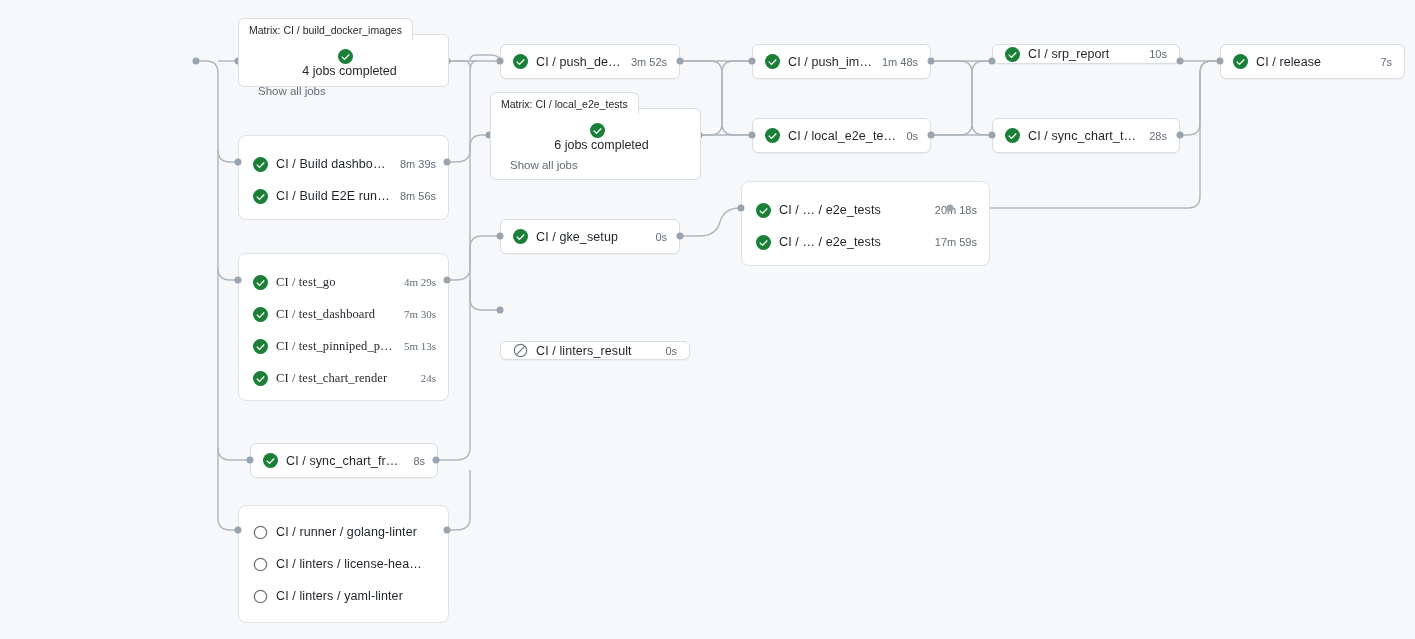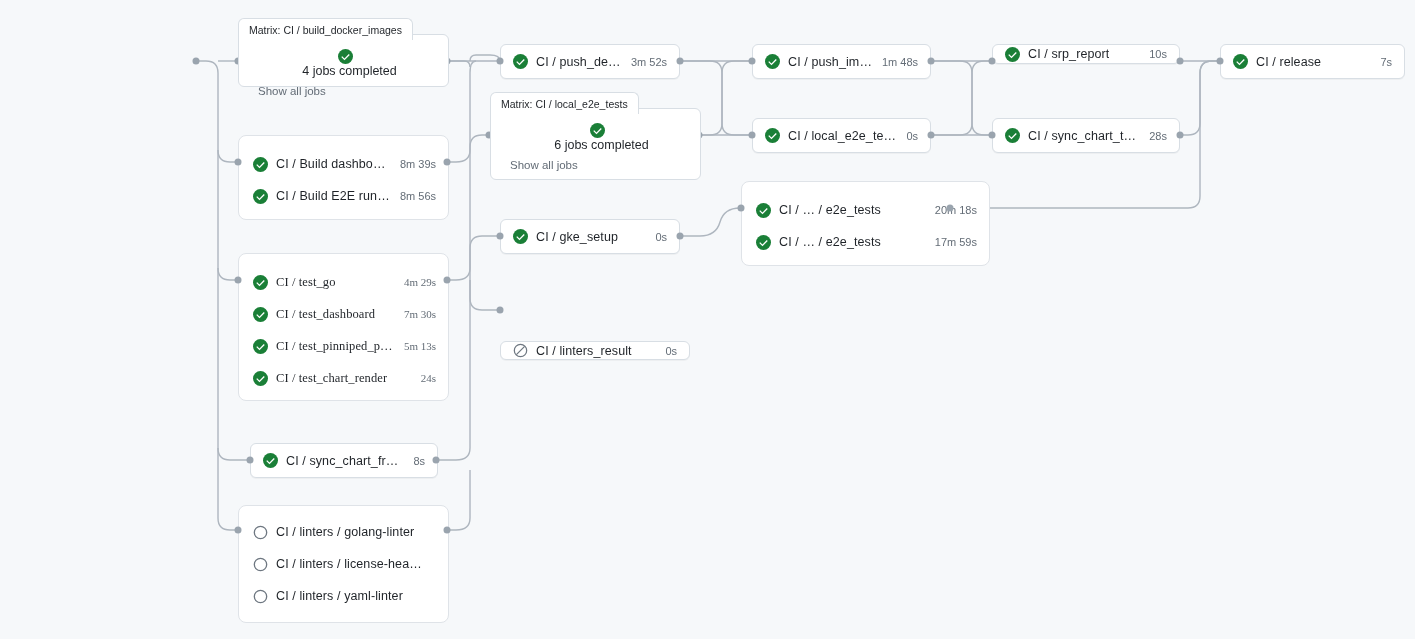--- a/index.html
+++ b/index.html
@@ -242,21 +242,21 @@
   <div class="port" style="left:250px;top:460px;"></div>
   <div class="port" style="left:436px;top:460px;"></div>
 
   <div class="group" style="left:238px;top:505px;width:211px;height:118px;padding-top:10px;">
     <div class="grow">
       <span class="ico">
         <svg width="15" height="15" viewBox="0 0 16 16">
             <circle cx="8" cy="8" r="6.6" fill="none" stroke="#6e7781" stroke-width="1.4"></circle>
           </svg>
       </span>
-      <span class="jlabel">CI / linters / golang-linter</span>
+      <span class="jlabel">CI / runner / golang-linter</span>
       <span class="jtime"></span>
     </div>
     <div class="grow">
       <span class="ico">
         <svg width="15" height="15" viewBox="0 0 16 16">
             <circle cx="8" cy="8" r="6.6" fill="none" stroke="#6e7781" stroke-width="1.4"></circle>
           </svg>
       </span>
       <span class="jlabel">CI / linters / license-headers-l…</span>
       <span class="jtime"></span>

